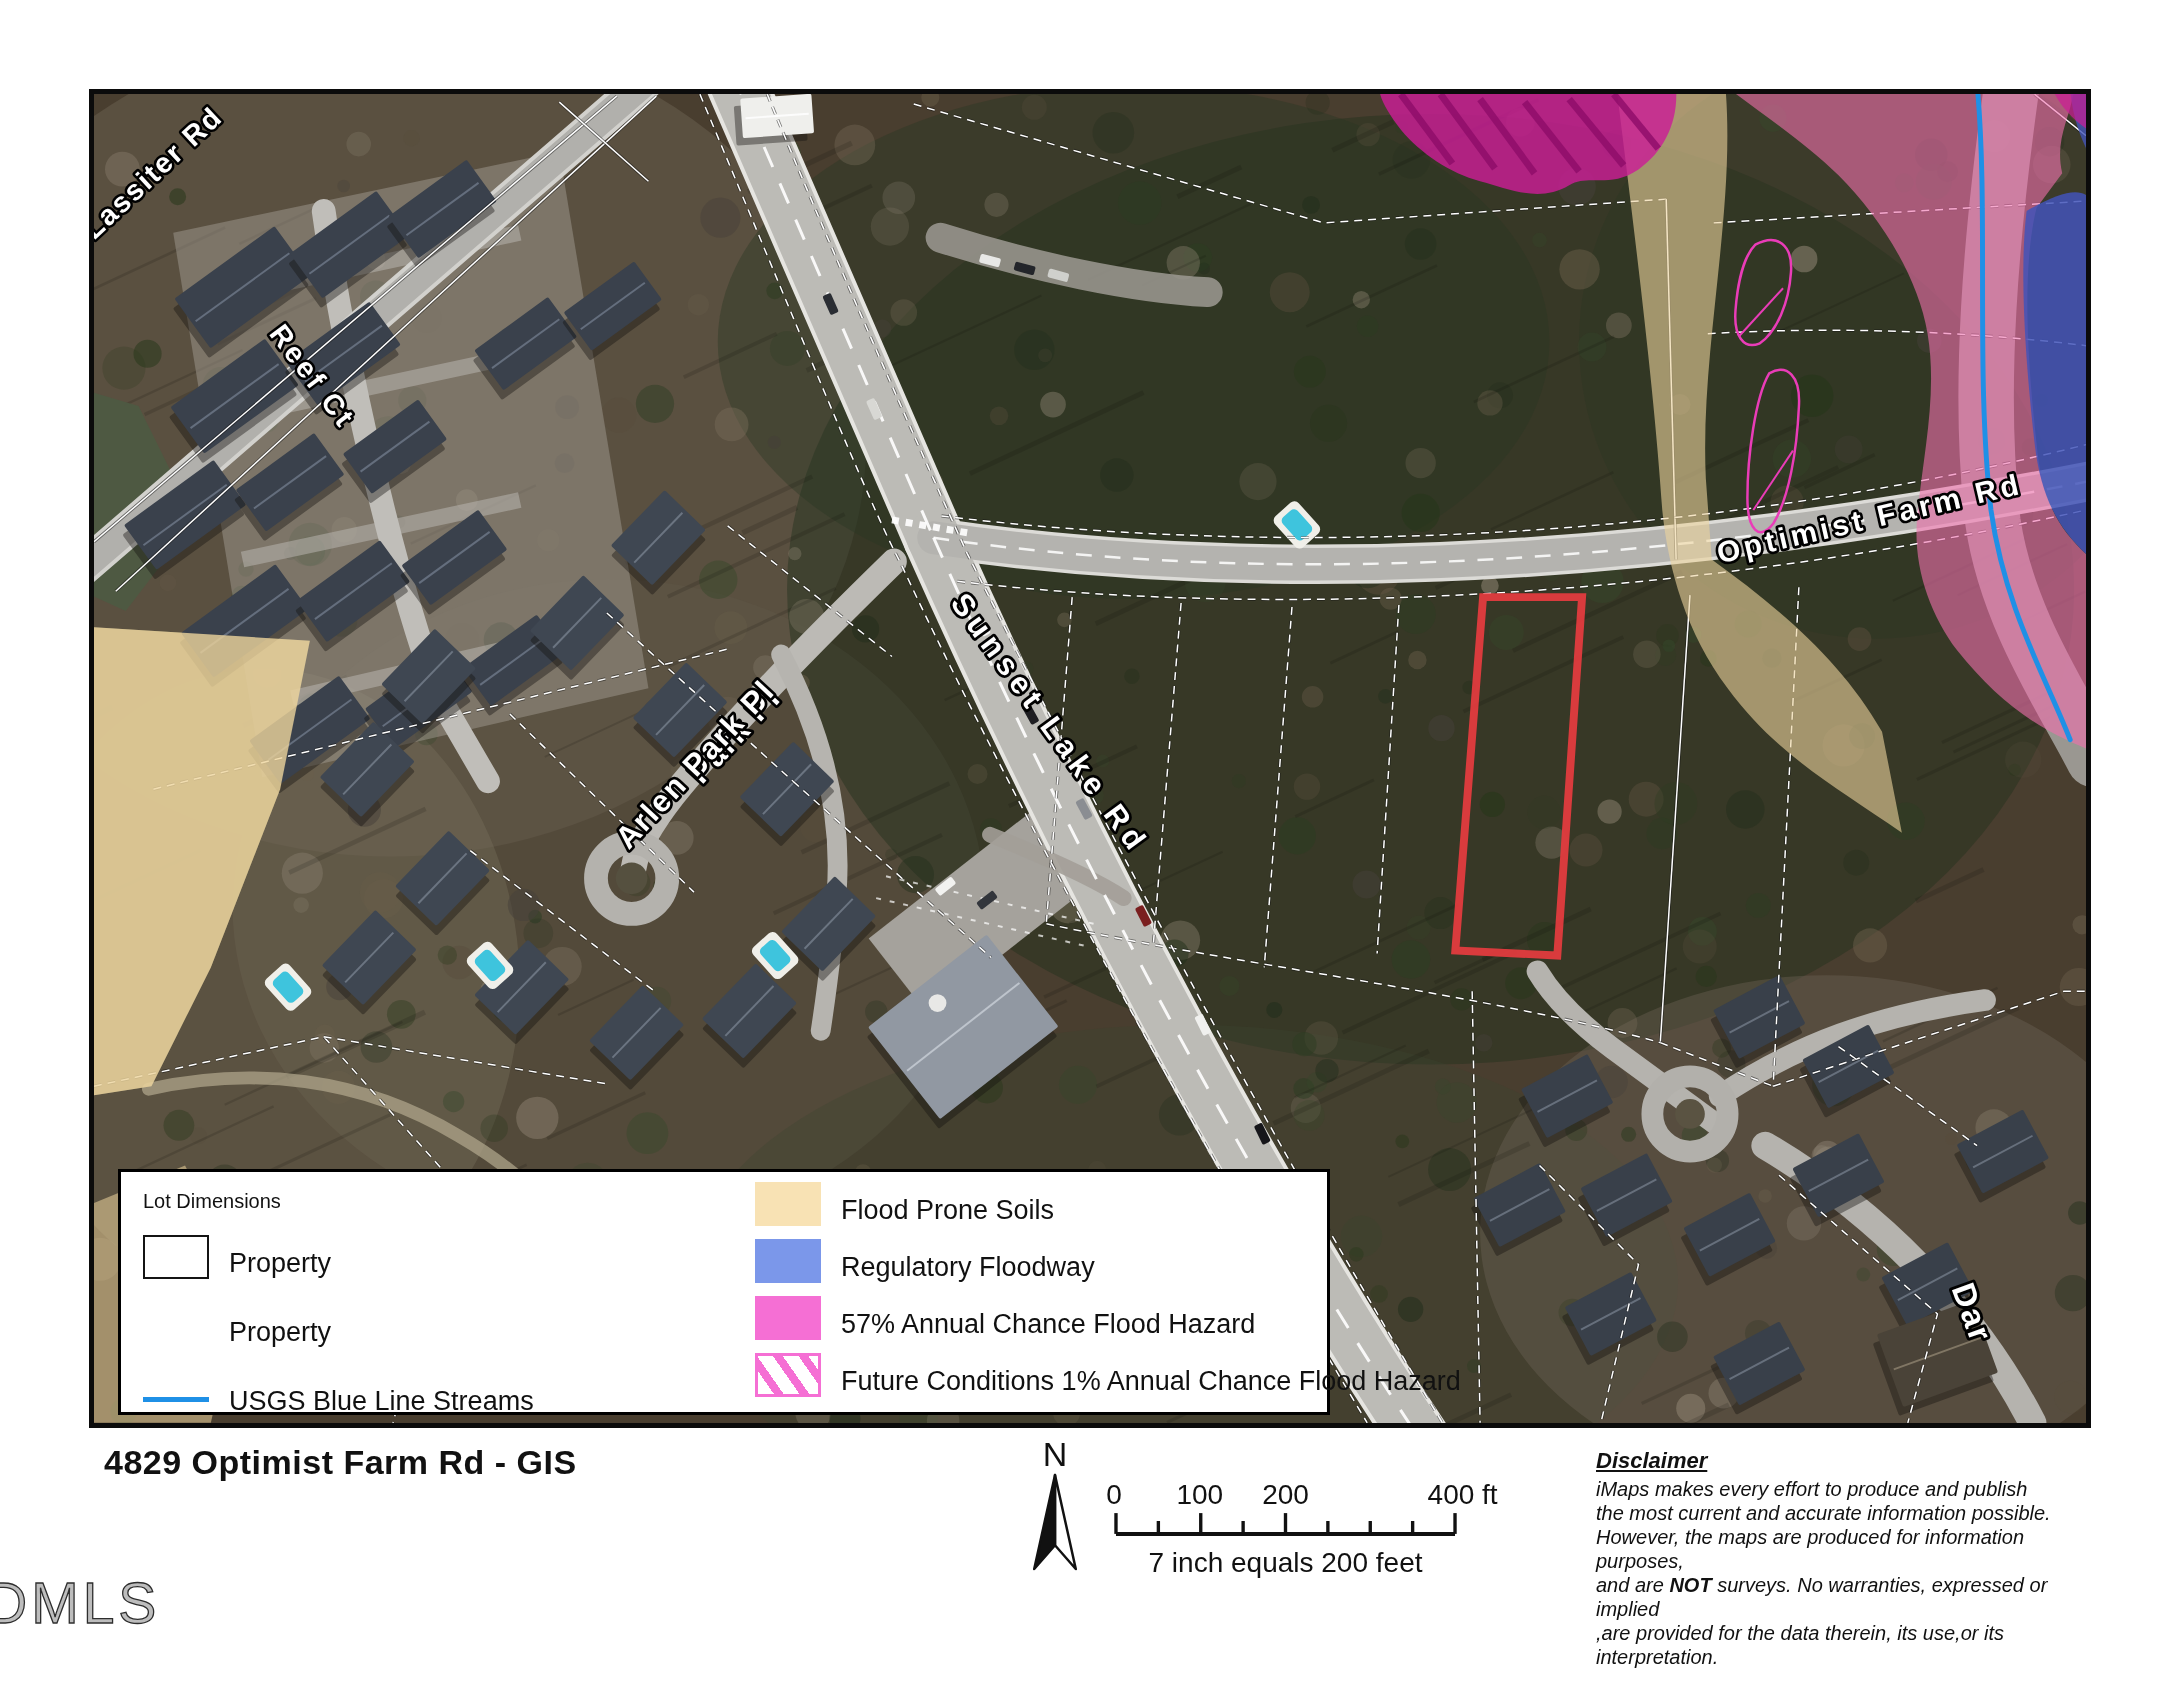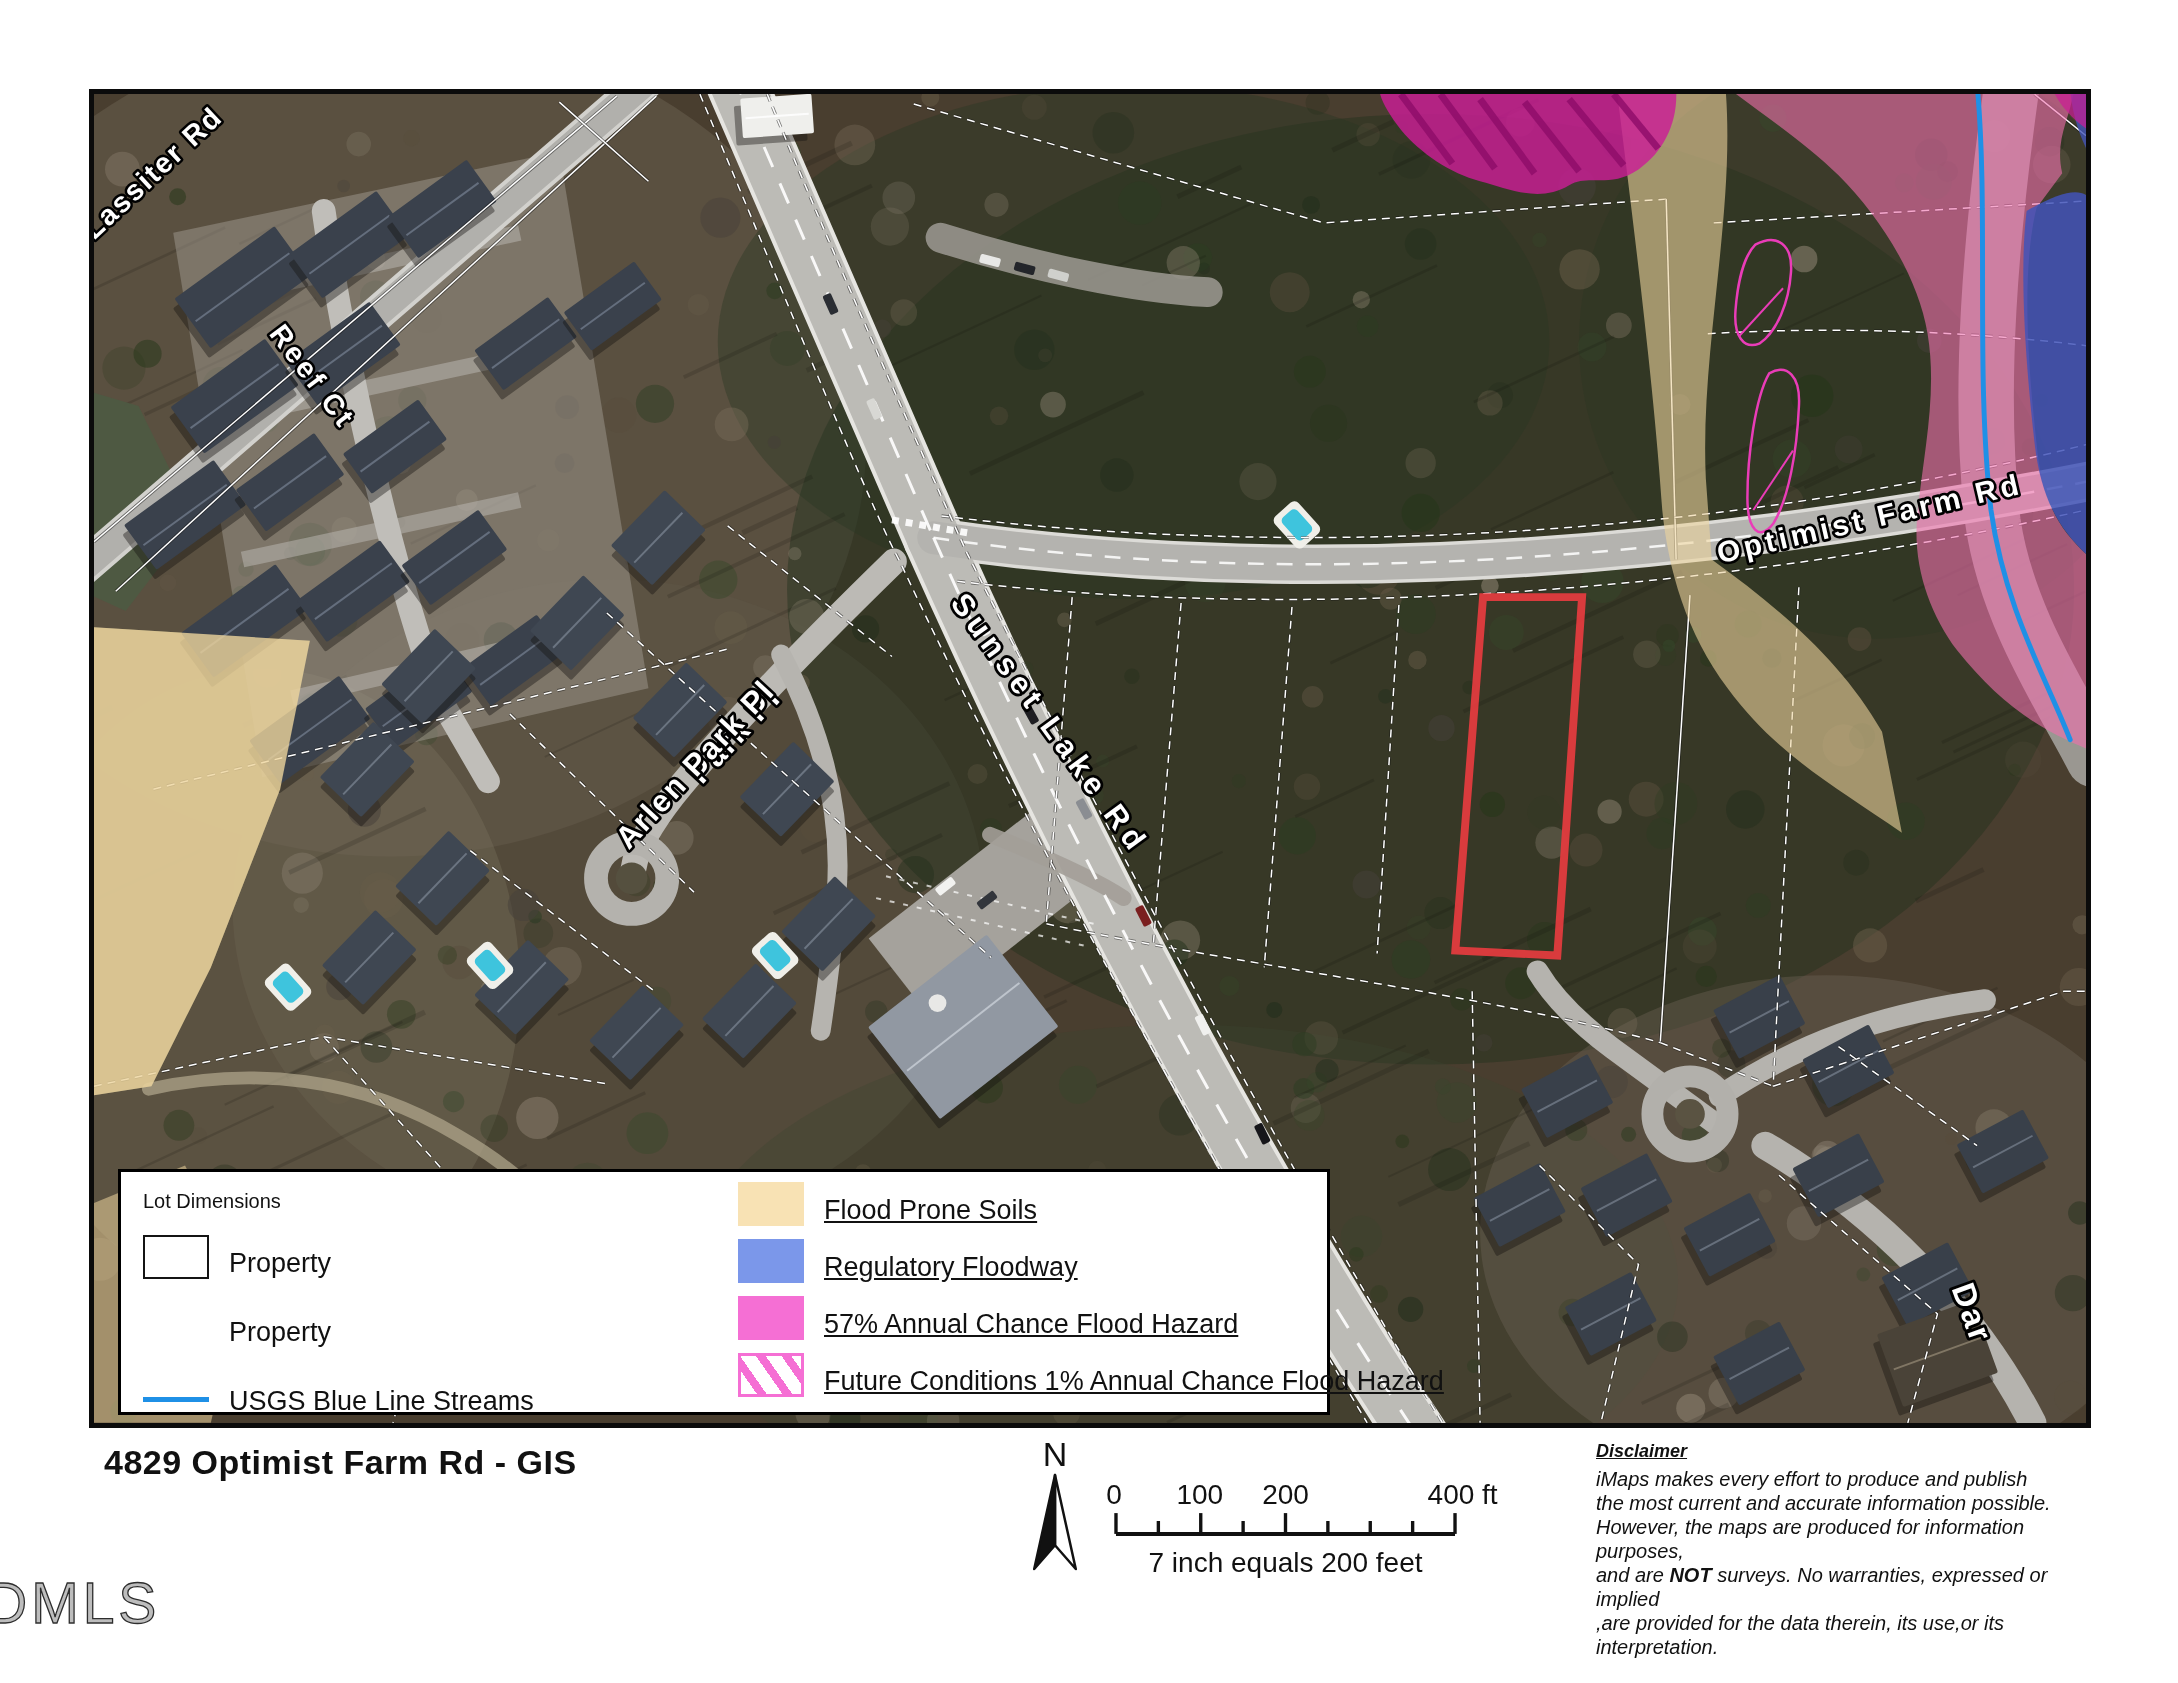--- a/index.html
+++ b/index.html
@@ -5,40 +5,40 @@
   html,body{margin:0;padding:0;}
   body{width:2178px;height:1683px;background:#fff;position:relative;overflow:hidden;
        font-family:"Liberation Sans",sans-serif;color:#111;}
   .map-frame{position:absolute;left:89px;top:89px;width:1992px;height:1329px;
        border:5px solid #0b0b0b;background:#493e2f;overflow:hidden;}
   .map-frame svg{position:absolute;left:0;top:0;width:1992px;height:1329px;display:block;}
   
   .legend{position:absolute;left:24px;top:1075px;width:1212px;height:246px;background:#fff;
        border:3px solid #000;box-sizing:border-box;}
   .leg-col-left{position:absolute;left:22px;top:12px;}
-  .leg-col-right{position:absolute;left:617px;top:10px;text-decoration:underline;}
+  .leg-col-right{position:absolute;left:634px;top:10px;}
   .leg-title{font-size:20px;margin:6px 0 22px 0;}
   .leg-row{display:flex;align-items:flex-end;gap:20px;margin-bottom:13px;height:44px;}
   .leg-label{font-size:27px;line-height:30px;padding-bottom:1px;white-space:nowrap;}
   .sw{width:66px;height:44px;flex:0 0 auto;box-sizing:border-box;}
   .sw-outline{background:#fff;border:2.5px solid #141414;}
   .sw-line{height:5px;border:none;margin-bottom:15px;}
   .leg-row-noswatch{padding-left:86px;}
   .leg-row-spacer{height:12px;}
   .footer-title{position:absolute;left:104px;top:1443px;font-size:34px;font-weight:bold;
        letter-spacing:0.5px;margin:0;}
   .north{position:absolute;left:1030px;top:1436px;width:50px;text-align:center;}
   .north .n-label{font-size:34px;line-height:36px;}
   .scalebar{position:absolute;left:1114px;top:1479px;width:343px;}
   .sb-labels{position:relative;height:32px;font-size:28px;}
   .sb-labels span{position:absolute;transform:translateX(-50%);white-space:nowrap;}
   .sb-caption{text-align:center;font-size:28px;margin-top:6px;}
   .disclaimer{position:absolute;left:1596px;top:1434px;width:500px;font-style:italic;
        font-size:20px;line-height:24px;}
-  .disclaimer .disc-head{font-size:18px;font-weight:bold;text-decoration:underline;margin:5px 0 4px 0;}
+  .disclaimer .disc-head{font-size:22px;font-weight:bold;text-decoration:underline;margin:15px 0 4px 0;}
   .watermark{position:absolute;left:-14px;top:1570px;font-size:57px;letter-spacing:4px;
        color:#bdbdbd;-webkit-text-stroke:1.3px #2e2e2e;font-weight:300;}
 </style>
 </head>
 <body>
 
 <div class="map-frame">
   <svg id="map-svg" viewBox="0 0 2012 1342">
       <g>
         <rect x="0" y="0" width="2012" height="1342" fill="#493e2f"></rect>

